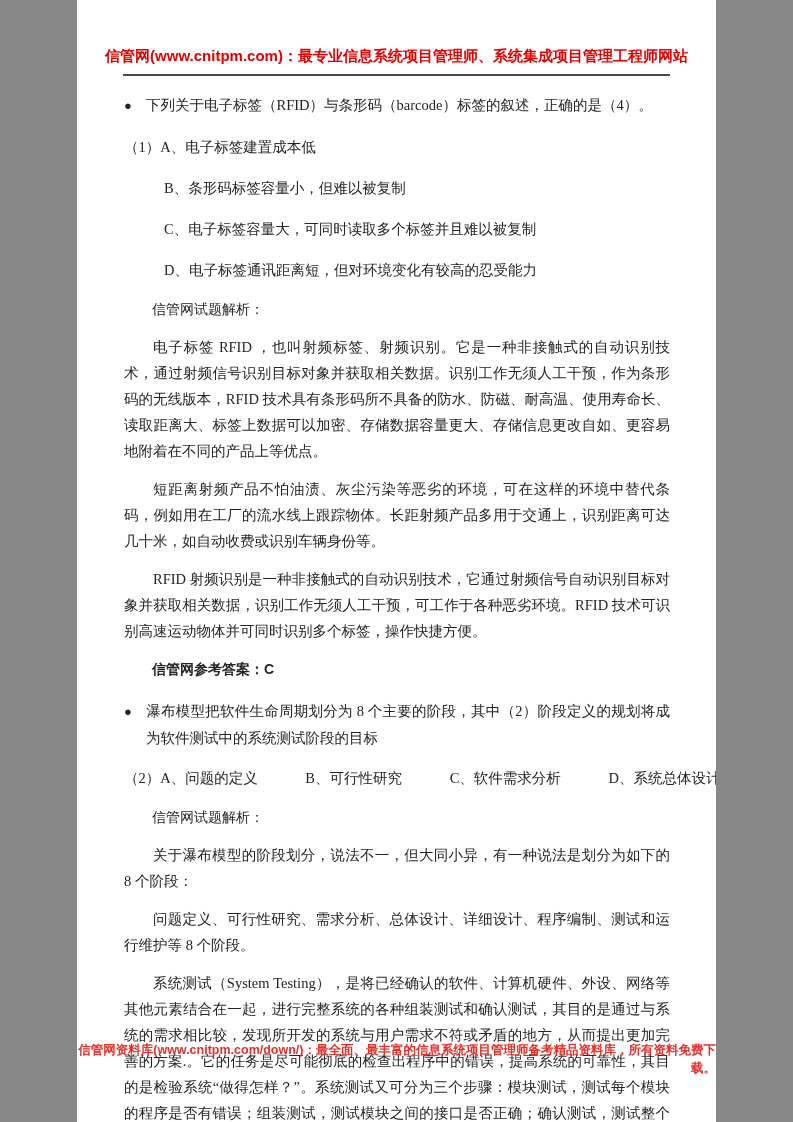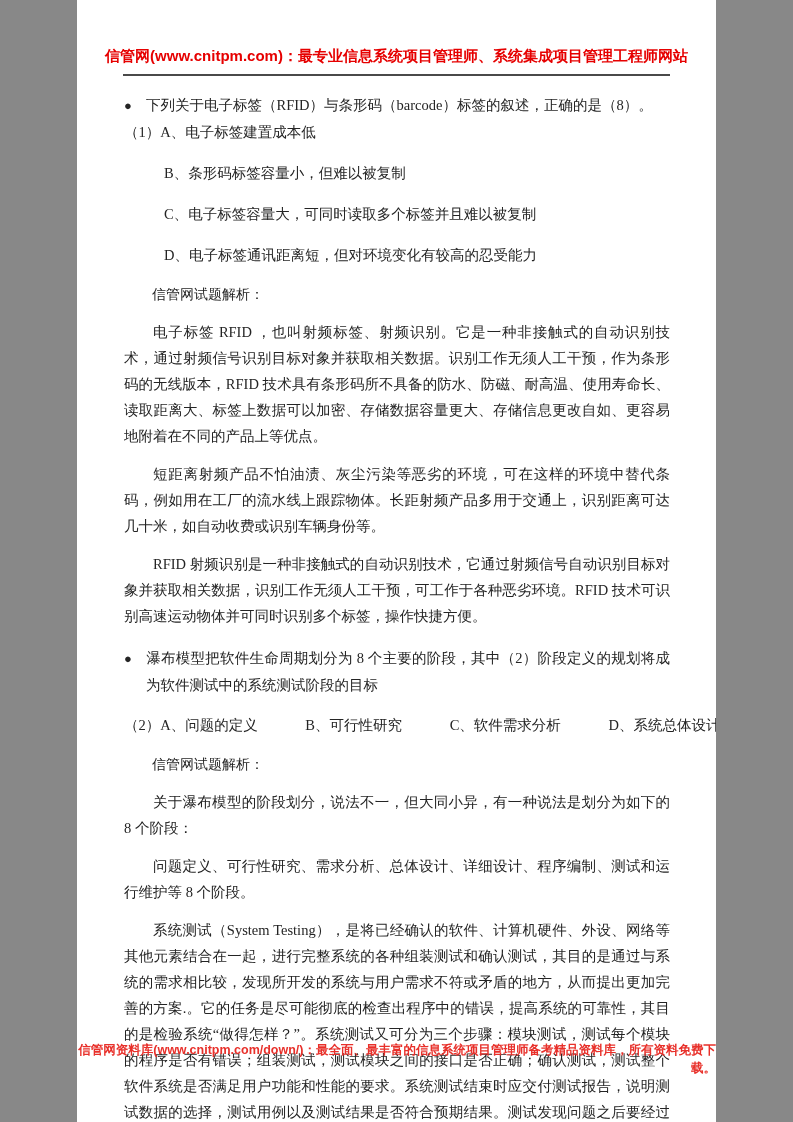--- a/index.html
+++ b/index.html
@@ -39,21 +39,21 @@
     padding-left: 22px;
     text-indent: -22px;
     text-align: justify;
   }
   .q-line .bullet {
     display: inline-block;
     width: 22px;
     text-indent: 0;
     font-size: 13px;
   }
-  .opt-first { }
+  .opt-first { margin-top: 15px; }
   .opt { margin-top: 15px; padding-left: 40px; }
   .sub-heading {
     margin-top: 13px;
     text-indent: 2em;
     font-weight: normal;
     font-family: "Liberation Sans", "DejaVu Sans", sans-serif;
     font-size: 14px;
   }
   .para {
     margin-top: 12px;
@@ -89,31 +89,32 @@
 <div class="page">
 
   <div class="doc-header">
     <span>信管网(www.cnitpm.com)：最专业信息系统项目管理师、系统集成项目管理工程师网站</span>
   </div>
   <hr class="doc-divider">
 
   <div class="content">
 
     <div class="q-line">
-      <span class="bullet">●</span><span>下列关于电子标签（RFID）与条形码（barcode）标签的叙述，正确的是（8）。</span>
+      <span class="bullet">●</span><span>下列关于电子标签（RFID）与条形码（barcode）标签的叙述，正确的是（4）。</span>
     </div>
     <div class="opt-first">（1）A、电子标签建置成本低</div>
     <div class="opt">B、条形码标签容量小，但难以被复制</div>
     <div class="opt">C、电子标签容量大，可同时读取多个标签并且难以被复制</div>
     <div class="opt">D、电子标签通讯距离短，但对环境变化有较高的忍受能力</div>
 
     <div class="sub-heading">信管网试题解析：</div>
     <div class="para">电子标签 RFID ，也叫射频标签、射频识别。它是一种非接触式的自动识别技术，通过射频信号识别目标对象并获取相关数据。识别工作无须人工干预，作为条形码的无线版本，RFID 技术具有条形码所不具备的防水、防磁、耐高温、使用寿命长、读取距离大、标签上数据可以加密、存储数据容量更大、存储信息更改自如、更容易地附着在不同的产品上等优点。</div>
     <div class="para">短距离射频产品不怕油渍、灰尘污染等恶劣的环境，可在这样的环境中替代条码，例如用在工厂的流水线上跟踪物体。长距射频产品多用于交通上，识别距离可达几十米，如自动收费或识别车辆身份等。</div>
     <div class="para">RFID 射频识别是一种非接触式的自动识别技术，它通过射频信号自动识别目标对象并获取相关数据，识别工作无须人工干预，可工作于各种恶劣环境。RFID 技术可识别高速运动物体并可同时识别多个标签，操作快捷方便。</div>
+    <div class="answer-line">信管网参考答案：C</div>
 
     <div class="q-line">
       <span class="bullet">●</span><span>瀑布模型把软件生命周期划分为 8 个主要的阶段，其中（2）阶段定义的规划将成为软件测试中的系统测试阶段的目标</span>
     </div>
     <div class="opt-row">
       <span class="opt-item">（2）A、问题的定义</span>
       <span class="opt-item">B、可行性研究</span>
       <span class="opt-item">C、软件需求分析</span>
       <span class="opt-item">D、系统总体设计</span>
     </div>

